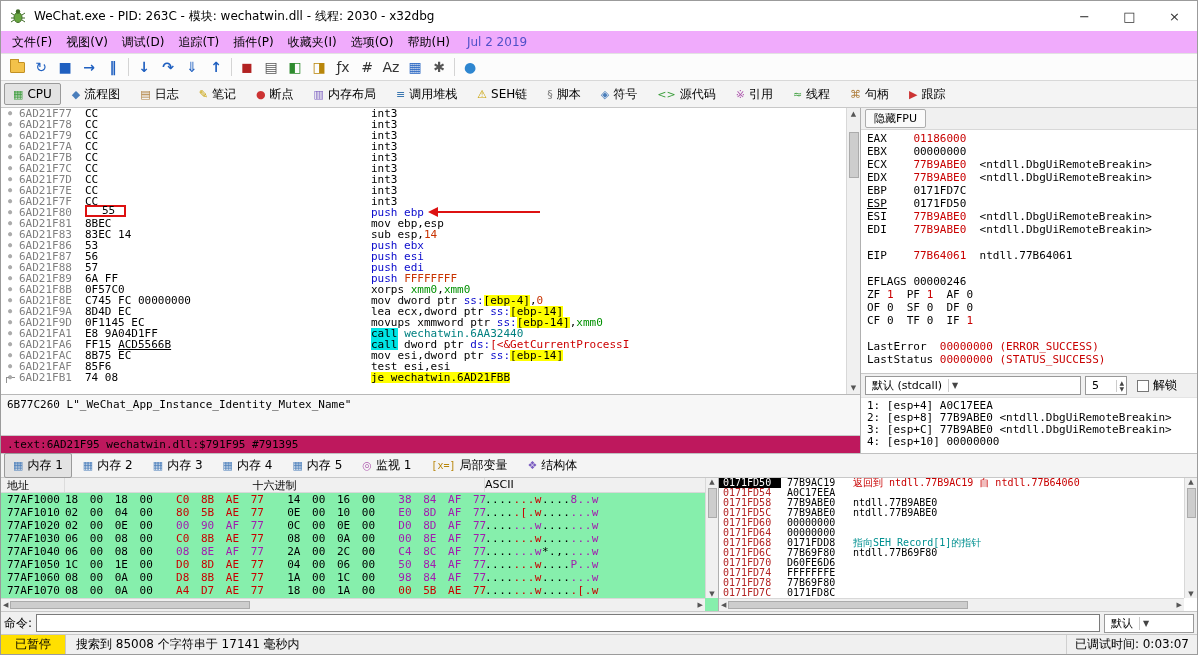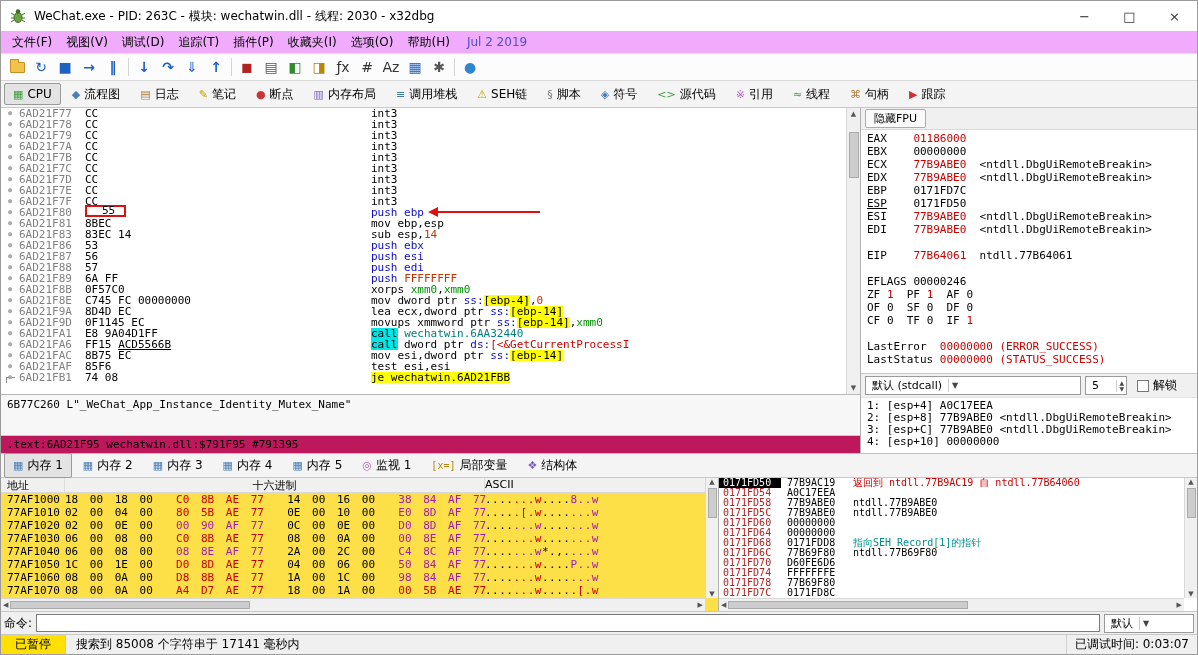--- a/index.html
+++ b/index.html
@@ -70,21 +70,21 @@
 .ccombo{width:216px}
 .spin{display:flex;align-items:center;background:#FFF;border:1px solid #999;height:19px;padding-left:6px;width:42px;font-size:11px}
 .sarr{margin-left:auto;display:flex;flex-direction:column;font-size:6px;color:#444;border-left:1px solid #CCC;padding:0 2px;line-height:6px}
 .chk{display:flex;align-items:center;gap:4px;margin-left:6px;font-size:12px}
 .chkbox{width:12px;height:12px;background:#FFF;border:1px solid #777;display:inline-block}
 .args{flex:0 0 56px;padding:2px 6px;font-family:"DejaVu Sans Mono",monospace;font-size:11px;line-height:12px;border-top:1px solid #E4E4E4;background:#FFF;overflow:hidden}
 .argline{white-space:pre}
 .btabs{height:25px;flex:0 0 25px;background:#F4F4F4;border-top:1px solid #C0C0C0;border-bottom:1px solid #C8C8C8;display:flex;align-items:center;padding-left:2px}
 .locico{color:#B8860B;font-size:10px;font-family:"DejaVu Sans Mono",monospace}
 .bottom{height:133px;flex:0 0 133px;display:flex;background:#FFF}
-.dumpwrap{width:718px;flex:0 0 718px;position:relative;border-right:1px solid #B0B0B0;background:#fde047}
+.dumpwrap{width:718px;flex:0 0 718px;position:relative;border-right:1px solid #B0B0B0;background:#86efac}
 .dumphead{height:15px;display:flex;background:#F0F0F0;border-bottom:1px solid #D8D8D8;font-size:11px;margin-right:13px}
 .dh-addr{width:64px;padding-left:6px;border-right:1px solid #DCDCDC}
 .dh-hex{width:420px;text-align:center;border-right:1px solid #DCDCDC}
 .dh-ascii{flex:1;}
 .dumprows{font-family:"DejaVu Sans Mono",monospace;font-size:11px;line-height:13px;margin-right:13px;overflow:hidden}
 .mrow{display:flex;height:13px;white-space:pre}
 .m-addr{width:64px;padding-left:6px}
 .m-hex{width:420px;word-spacing:5px}
 .m-ascii{flex:1;letter-spacing:.5px;overflow:hidden}
 .gk{color:#000}.gr{color:#C80000}.gp{color:#A21CAF}

